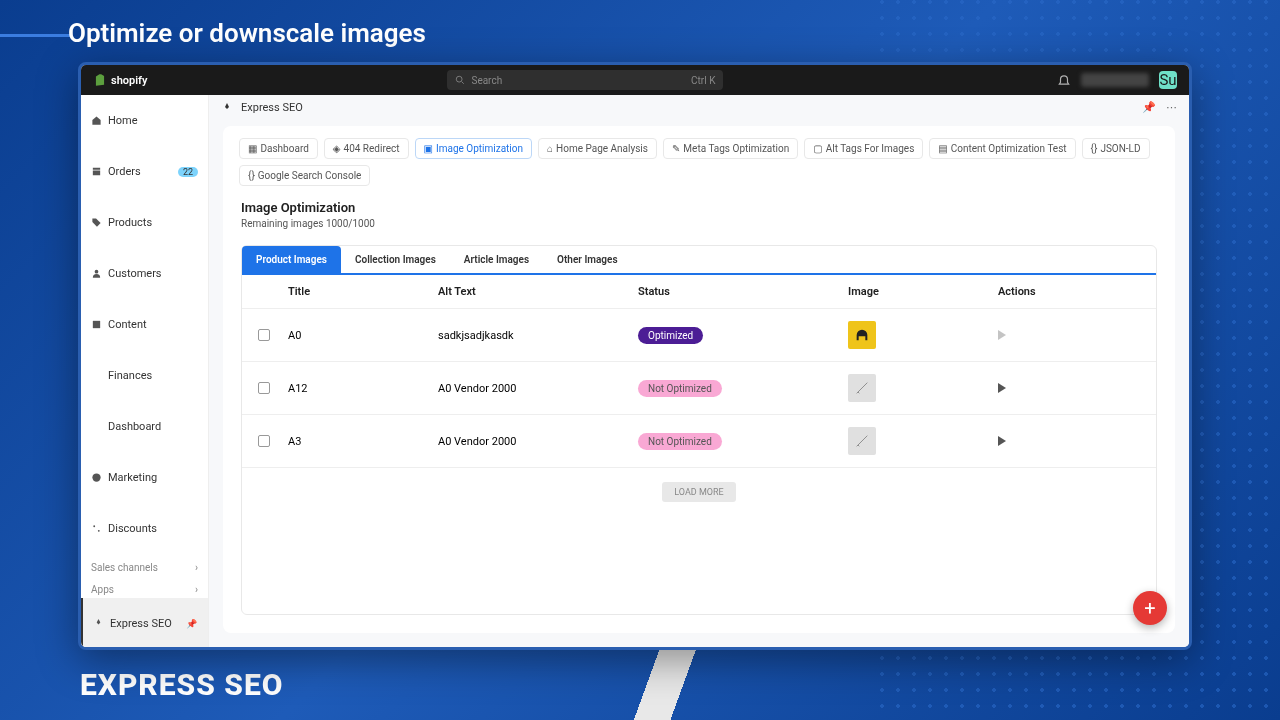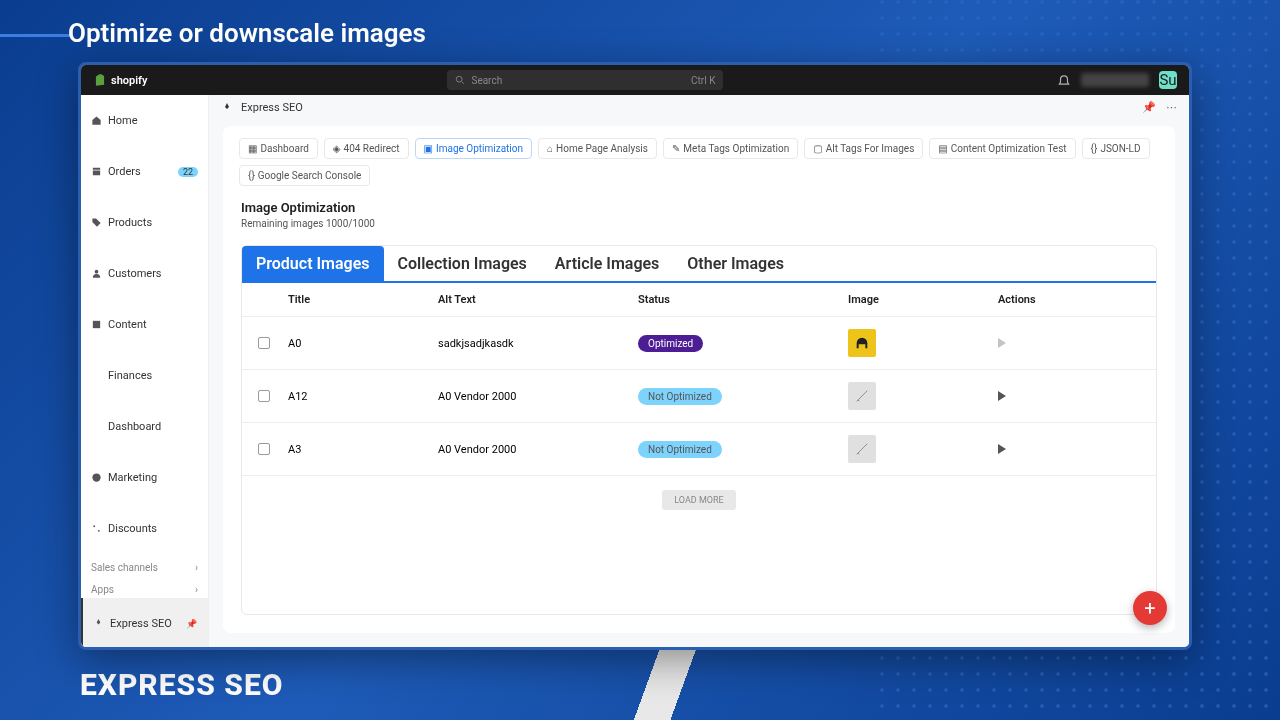--- a/index.html
+++ b/index.html
@@ -32,36 +32,36 @@
 .crumb{display:flex;align-items:center;gap:8px;padding:6px 12px;font-size:11px;color:#333}
 .crumb-actions{margin-left:auto;display:flex;gap:10px;color:#666}
 .card{background:#fff;margin:6px 14px 14px;border-radius:8px;flex:1;padding:12px 0 18px;display:flex;flex-direction:column}
 .tabnav{display:flex;gap:6px;padding:0 16px;font-size:10px;color:#555;flex-wrap:wrap}
 .tabnav-item{padding:4px 8px;border:1px solid #e8e8e8;border-radius:4px;display:flex;align-items:center;gap:3px;cursor:pointer}
 .tabnav-item.active{color:#1e73e8;border-color:#bcd7f7}
 .section-head{padding:14px 18px 10px}
 .section-title{font-size:13px;font-weight:600;color:#202020}
 .section-sub{font-size:10px;color:#555;margin-top:3px}
 .inner{margin:6px 18px 0;border:1px solid #e8e8e8;border-radius:6px;flex:1;display:flex;flex-direction:column}
-.subtabs{display:flex;border-bottom:2px solid #1e73e8;font-size:16px}
+.subtabs{display:flex;border-bottom:2px solid #1e73e8;font-size:10px}
 .subtab{padding:8px 14px;cursor:pointer;color:#333;font-weight:600}
 .subtab.active{background:#1e73e8;color:#fff;border-radius:4px 4px 0 0}
 .table{display:flex;flex-direction:column;font-size:11px}
 .trow{display:flex;align-items:center;padding:12px 16px;border-bottom:1px solid #eee}
 .trow.head{font-weight:600;color:#202020;padding:10px 16px}
 .col-chk{width:30px}
 .col-title{width:150px}
 .col-alt{width:200px}
 .col-status{width:210px}
 .col-img{width:150px}
 .col-act{flex:1}
 .chk{width:12px;height:12px;border:1.5px solid #999;border-radius:2px}
 .badge{display:inline-block;padding:3px 10px;border-radius:10px;font-size:10px}
 .badge.ok{background:#4c1d95;color:#fff}
-.badge.no{background:#7dd3fc;color:#555}
+.badge.no{background:#f9a8d4;color:#555}
 .thumb{width:28px;height:28px;background:#efc41a;border-radius:2px;display:flex;align-items:center;justify-content:center}
 .thumb.grey{background:#e0e0e0}
 .thumb svg{width:16px;height:16px}
 .play{width:0;height:0;border-left:8px solid #555;border-top:5px solid transparent;border-bottom:5px solid transparent;cursor:pointer}
 .play.dim{opacity:0.35}
 .loadmore{margin:14px auto 0;background:#e8e8e8;color:#888;font-size:9px;padding:5px 12px;border:none;border-radius:3px}
 .fab{position:absolute;bottom:22px;right:22px;width:34px;height:34px;border-radius:50%;background:#e53935;color:#fff;font-size:20px;display:flex;align-items:center;justify-content:center;box-shadow:0 3px 8px rgba(0,0,0,0.3);cursor:pointer}
 </style>
 </head>
 <body>

